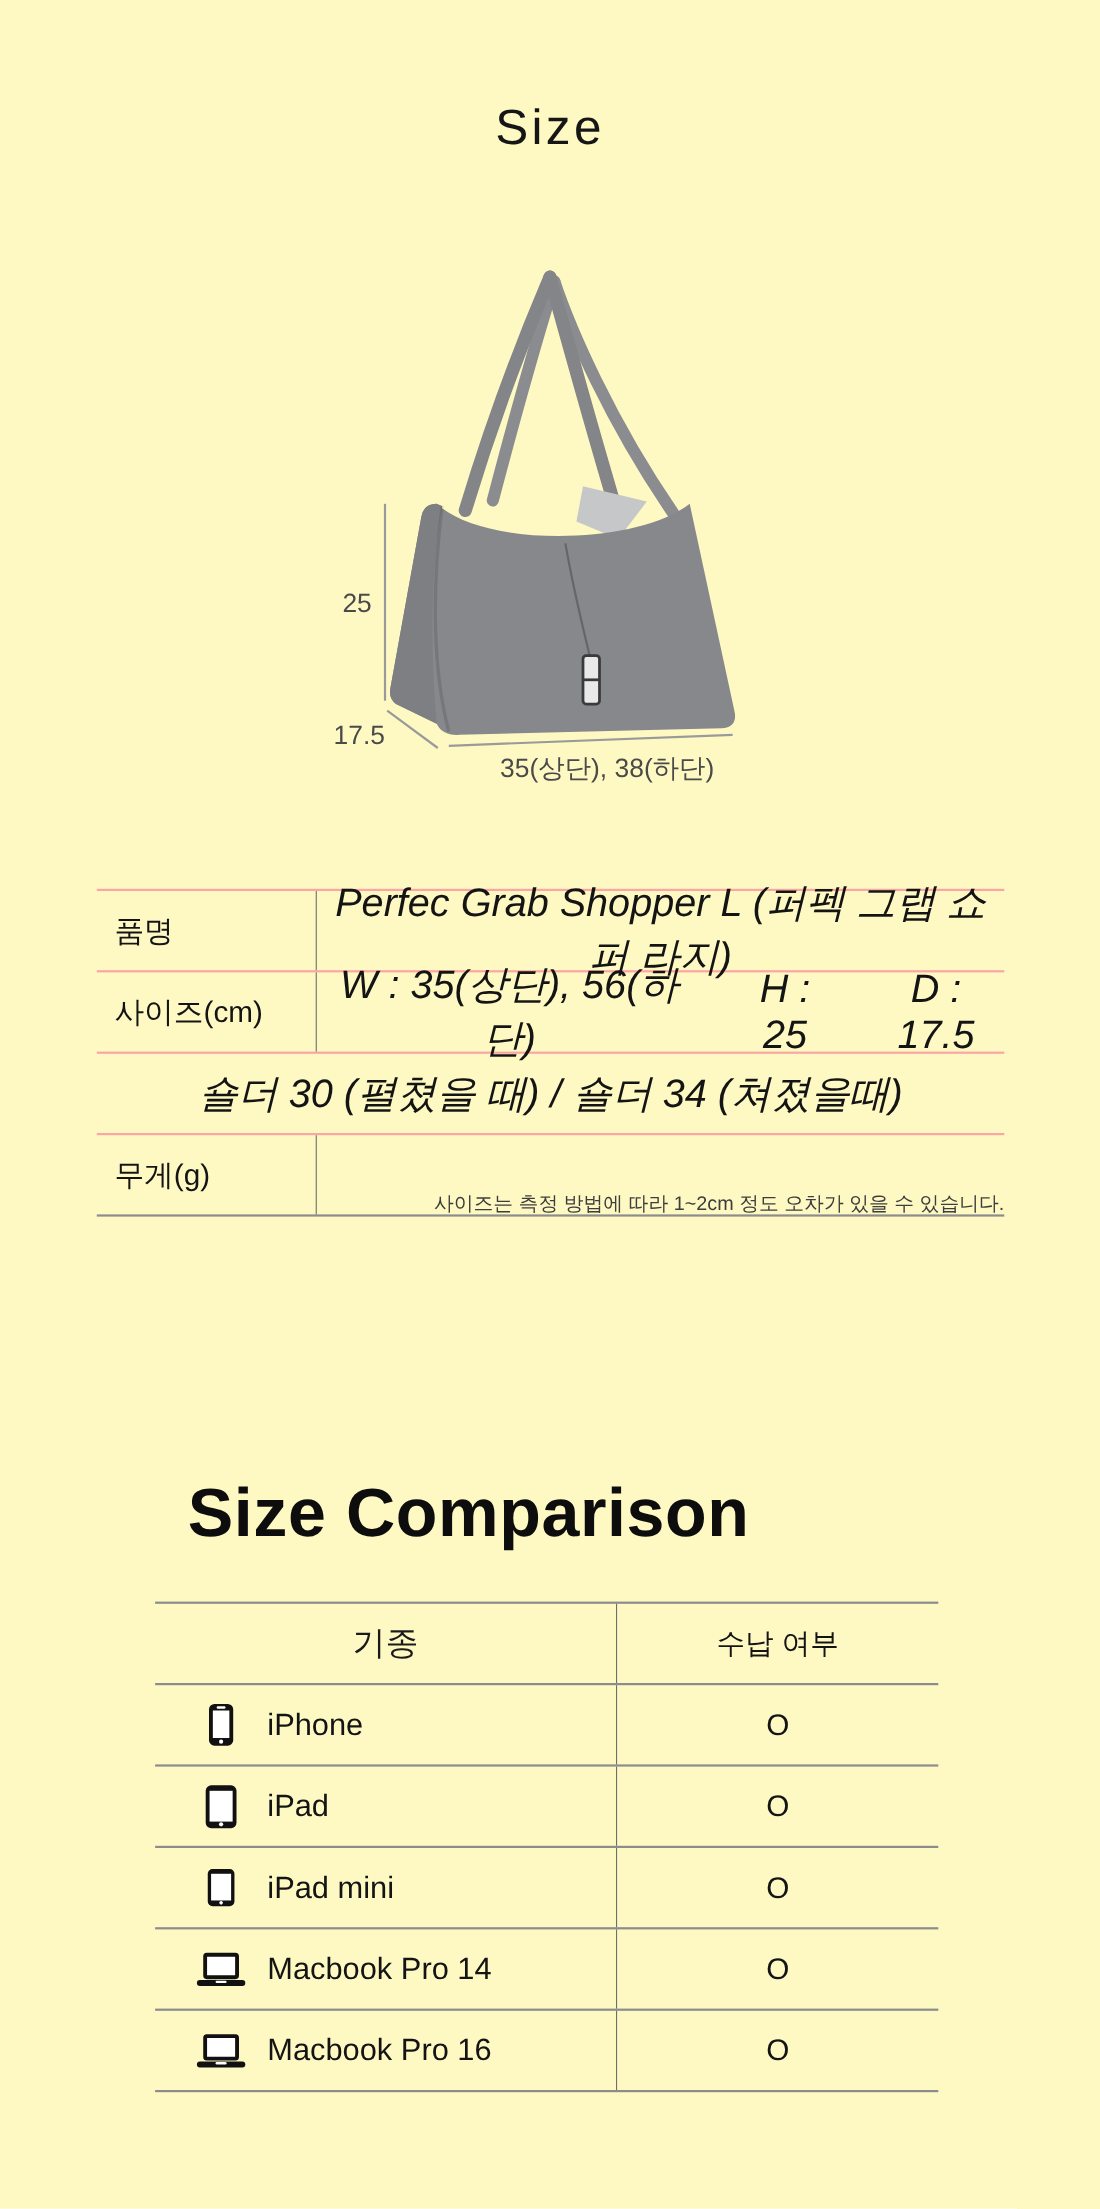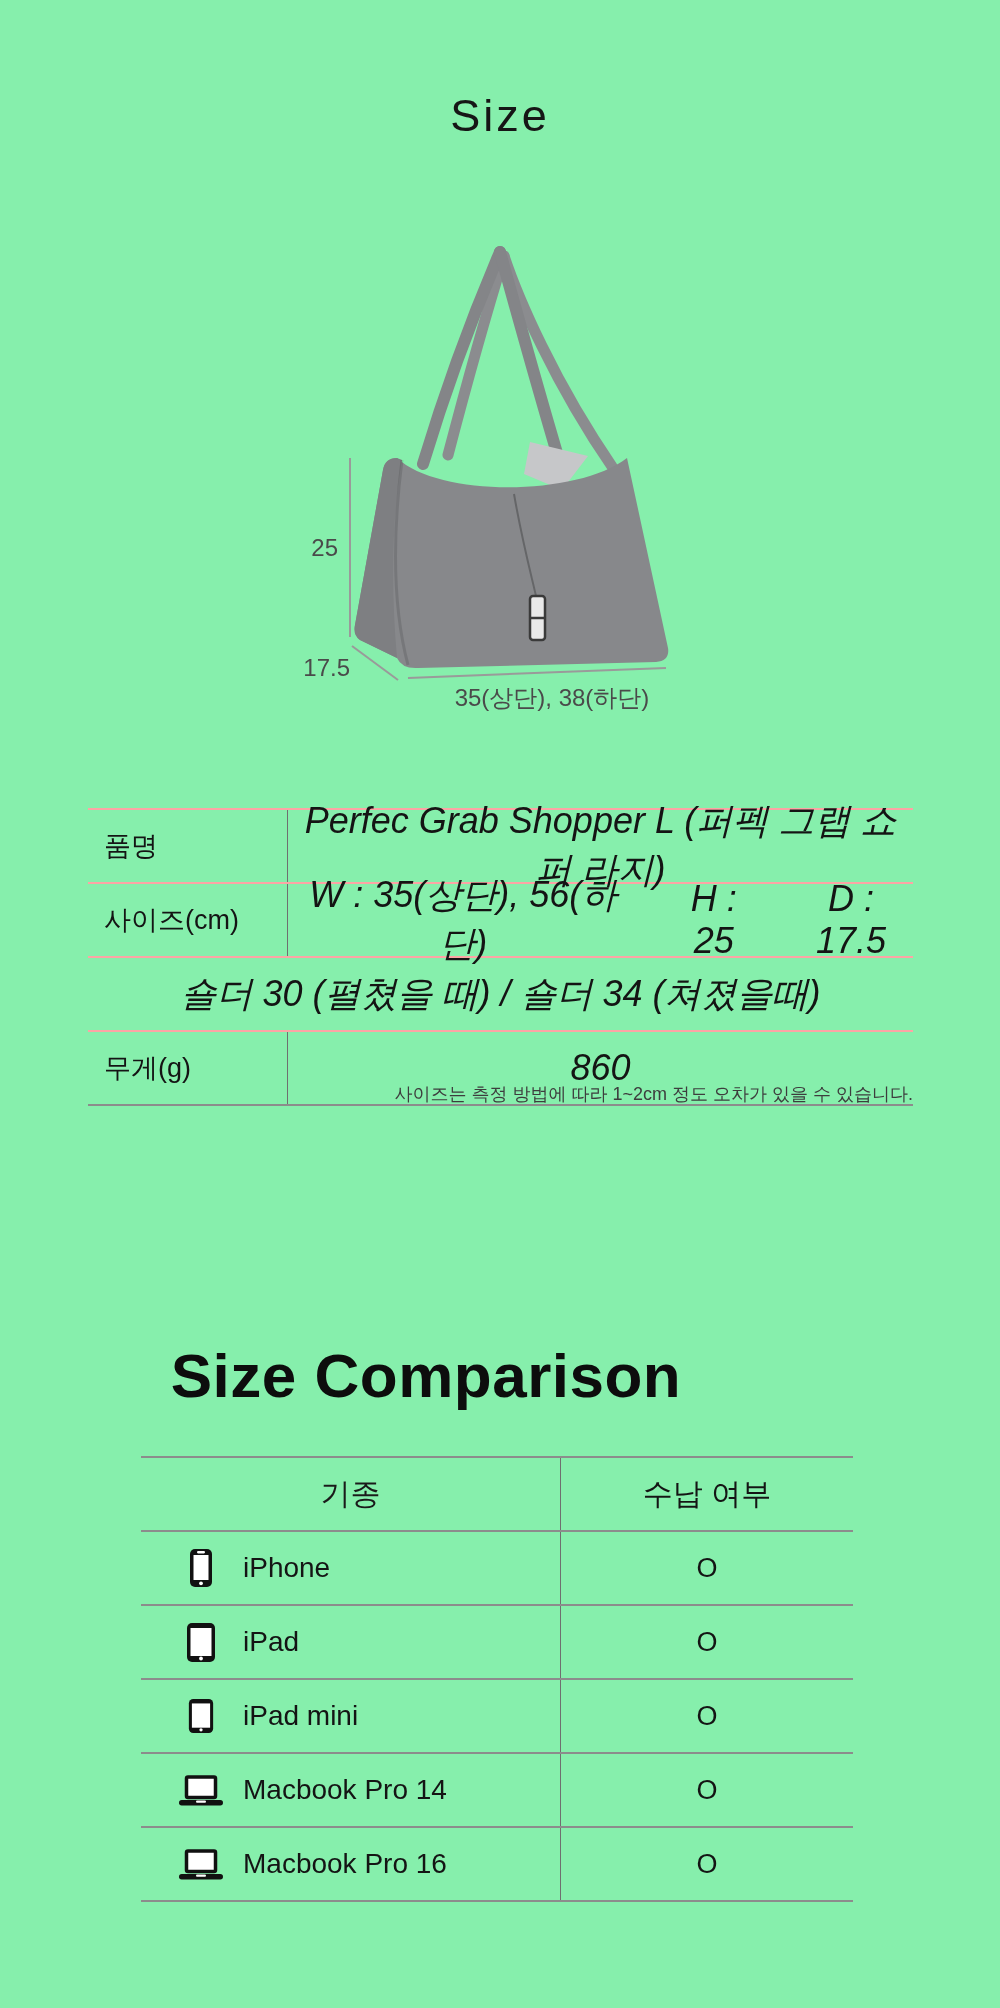--- a/index.html
+++ b/index.html
@@ -1,17 +1,17 @@
 <!DOCTYPE html>
 <html><head>
 <meta charset="utf-8">
 <style>
   html,body{margin:0;padding:0;background:#ffffff;}
   body{font-family:"Liberation Sans","DejaVu Sans",sans-serif;color:#1a1a1a;}
-  #page{position:relative;width:1000px;height:2008px;margin:0 auto;background:#86efac;overflow:hidden;}
+  #page{position:relative;width:1000px;height:2008px;margin:0 auto;background:#fef9c3;overflow:hidden;}
 
   .size-title{position:absolute;top:58px;left:0;width:1000px;text-align:center;
     font-size:45px;line-height:56px;font-weight:500;letter-spacing:3px;color:#161616;}
 
   .bag-svg{position:absolute;left:290px;top:240px;}
   .bag-svg text{font-family:"Liberation Sans","DejaVu Sans",sans-serif;}
 
   
   .spec-table{position:absolute;left:88px;top:808px;width:825px;border-bottom:2px solid #8c8c8c;}
   .spec-row{display:flex;height:74px;border-top:2px solid #fca5a5;box-sizing:border-box;}
@@ -26,21 +26,21 @@
   .cmp-title{position:absolute;top:1288px;left:0;width:852px;text-align:center;
     font-size:62px;line-height:74px;font-weight:700;color:#0d0d0d;letter-spacing:0.5px;}
 
   
   .cmp-table{position:absolute;left:141px;top:1456px;width:712px;border-bottom:2px solid #8c8c8c;}
   .cmp-row{display:flex;height:74px;border-top:2px solid #8c8c8c;box-sizing:border-box;}
   .cmp-left{width:420px;box-sizing:border-box;border-right:1px solid #6f6f6f;
     display:flex;align-items:center;text-align:right;}
   .cmp-right{flex:1;display:flex;align-items:center;justify-content:center;font-size:27px;color:#141414;}
   .cmp-row.header .cmp-left{justify-content:center;font-size:30px;font-weight:500;}
-  .cmp-row.header .cmp-right{font-size:30px;font-weight:500;}
+  .cmp-row.header .cmp-right{font-size:26px;font-weight:500;}
   .cmp-row.data .cmp-left{padding-left:36px;}
   .cmp-row .dev-icon{width:48px;display:flex;align-items:center;justify-content:center;margin-right:18px;}
   .cmp-row .dev-label{font-size:28px;color:#141414;}
 </style>
 </head>
 <body>
 
 <div id="page">
 
   <h1 class="size-title">Size</h1>
@@ -93,23 +93,20 @@
           <span class="part">D : 17.5</span>
         </div>
       </div>
       <div class="spec-row">
         <div class="spec-value">
           <span>숄더 30 (펼쳤을 때) / 숄더 34 (쳐졌을때)</span>
         </div>
       </div>
       <div class="spec-row">
         <div class="spec-label">무게(g)</div>
-        <div class="spec-value">
-          <span>860</span>
-        </div>
       </div>
     </div>
 
   <div class="size-note">사이즈는 측정 방법에 따라 1~2cm 정도 오차가 있을 수 있습니다.</div>
 
   <h2 class="cmp-title">Size Comparison</h2>
 
   <div class="cmp-table" id="cmp-table">
       <div class="cmp-row header">
         <div class="cmp-left">기종</div>

